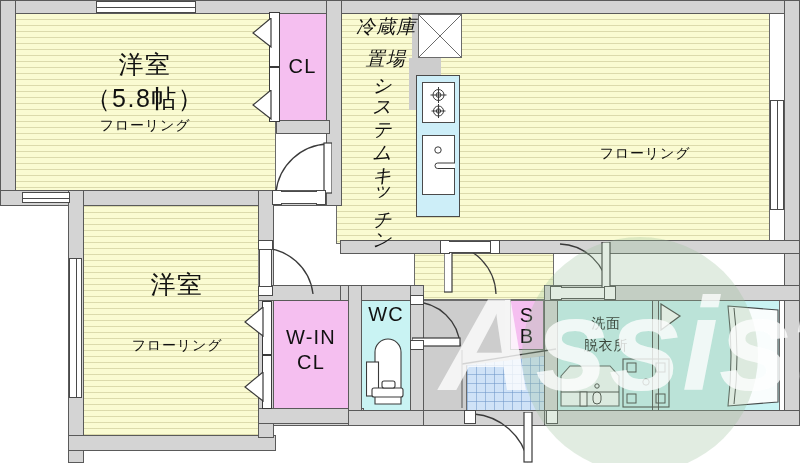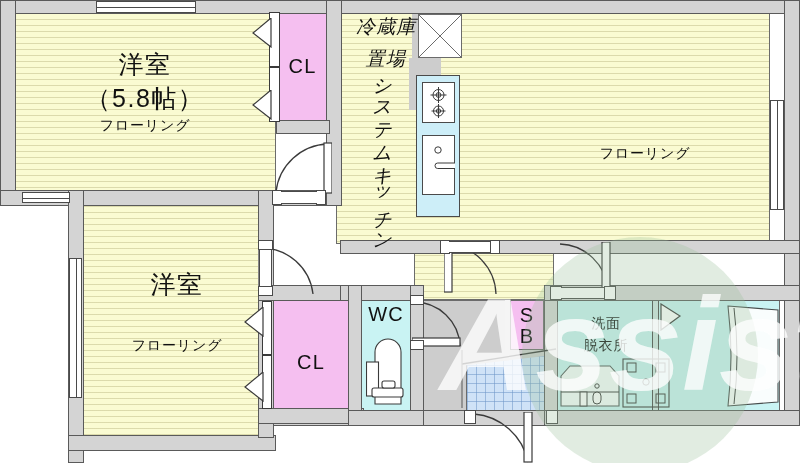--- a/index.html
+++ b/index.html
@@ -270,20 +270,21 @@
   <div class="lbl big" style="left:40px;top:82px;width:210px;">（5.8帖）</div>
   <div class="lbl sm" style="left:50px;top:117px;width:190px;">フローリング</div>
 
   <div class="lbl big" style="left:92px;top:268px;width:170px;">洋室</div>
   <div class="lbl sm" style="left:82px;top:337px;width:190px;">フローリング</div>
 
   <div class="lbl sm" style="left:550px;top:145px;width:190px;">フローリング</div>
 
   <div class="lbl mid" style="left:277px;top:54px;width:51px;">CL</div>
 
+  <div class="lbl mid" style="left:272px;top:325px;width:78px;">W-IN</div>
   <div class="lbl mid" style="left:272px;top:350px;width:78px;">CL</div>
 
   <div class="lbl xs" style="left:356px;top:15px;width:60px;">冷蔵庫</div>
   <div class="lbl xs" style="left:356px;top:47px;width:60px;">置場</div>
 
   <div class="lbl xs vert" style="left:376px;top:66px;height:146px;width:18px;">システムキッチン</div>
 
   <div class="lbl mid" style="left:360px;top:302px;width:52px;">WC</div>
 
   <div class="lbl mid" style="left:510px;top:303px;width:34px;">S</div>

